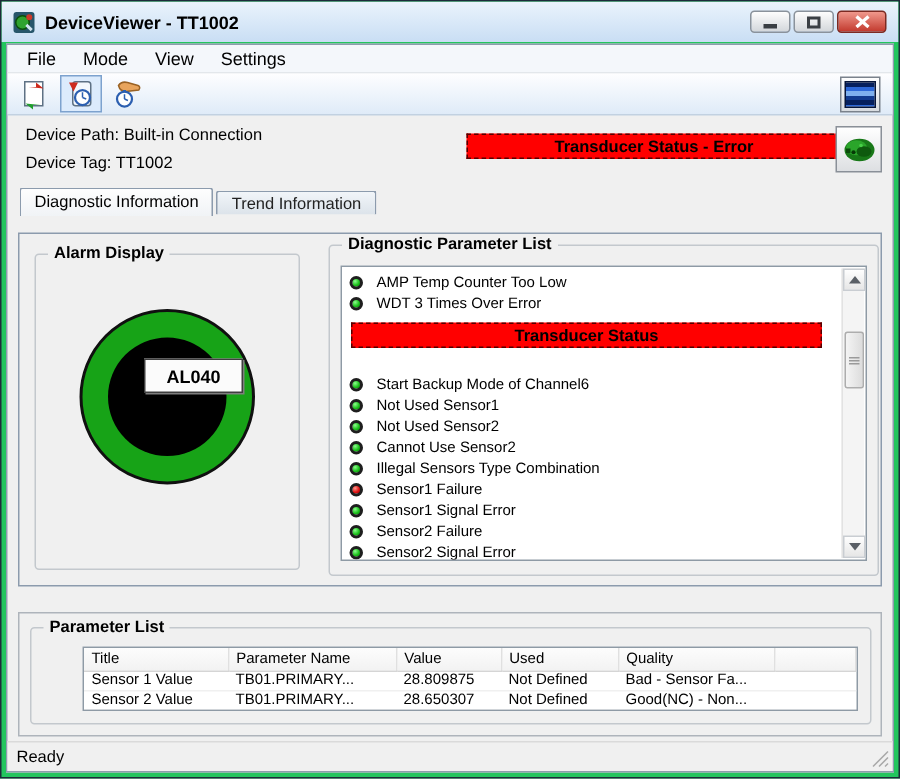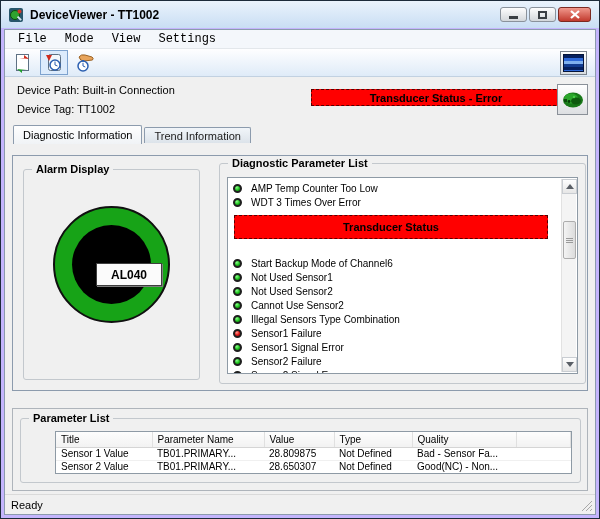--- a/index.html
+++ b/index.html
@@ -1,20 +1,20 @@
 <!DOCTYPE html>
 <html><head>
 <meta charset="utf-8">
 <style>
   * { box-sizing: border-box; margin: 0; padding: 0; }
   body { background: #ffffff; font-family: "Liberation Sans", sans-serif; }
 
   .window {
     position: relative; width: 600px; height: 519px;
-    background: #c4b5fd; border: 1px solid #1C2B3A;
+    background: #22c55e; border: 1px solid #1C2B3A;
     overflow: hidden;
   }
 
   
   .titlebar {
     height: 27px; display: flex; align-items: center;
     padding: 0 8px 0 7px;
     background: linear-gradient(#EAF3FC, #C9DEF4);
   }
   .app-icon { width: 16px; height: 16px; flex: none; }
@@ -31,21 +31,21 @@
 
   
   .app-frame {
     position: absolute; top: 28px; left: 3px; right: 3px; bottom: 3px;
     background: #F0F0F0; border: 1px solid #8C9BAD;
     display: flex; flex-direction: column;
   }
 
   .menubar {
     height: 19px; background: #F4F7FB; border-bottom: 1px solid #E3E7EB;
-    display: flex; align-items: center; padding-left: 4px; font-size: 12px; color: #000; font-family: Liberation Mono, monospace;
+    display: flex; align-items: center; padding-left: 4px; font-size: 12px; color: #000;
   }
   .menu-item { padding: 1px 9px; }
 
   .toolbar {
     height: 28px; flex: none;
     background: linear-gradient(#FEFEFF, #DFEBF8);
     border-bottom: 1px solid #C2D1E1;
     display: flex; align-items: center; padding: 1px 4px; gap: 3px;
   }
   .tool-btn {
@@ -104,41 +104,41 @@
   
   .ring {
     position: absolute; left: 29px; top: 36px; width: 117px; height: 117px;
     border-radius: 50%; background: #17A317; border: 2px solid #101010;
   }
   .ring-inner {
     position: absolute; left: 17px; top: 17px; width: 79px; height: 79px;
     border-radius: 50%; background: #000;
   }
   .alarm-tag {
-    position: absolute; left: 24px; top: 38px; width: 66px; height: 23px;
+    position: absolute; left: 24px; top: 14px; width: 66px; height: 23px;
     background: #FBFBFB; border: 1px solid #3E3E3E; box-shadow: 1px 1px 0 #7E7E7E;
     display: flex; align-items: center; justify-content: center;
     font-size: 12px; font-weight: bold; color: #000;
   }
 
   
   .listbox {
     position: absolute; left: 7px; top: 13px; right: 7px; bottom: 9px;
     background: #FFFFFF; border: 1px solid #8E9AA5; overflow: hidden;
     padding: 3px 28px 0 5px; position: absolute;
   }
   .list-item { display: flex; align-items: center; gap: 9px; height: 14px; }
   .list-label { font-size: 10px; color: #000; white-space: nowrap; }
   .led {
     flex: none; width: 9px; height: 9px; border-radius: 50%; border: 2px solid #1E1E1E;
   }
   .led-green { background: radial-gradient(circle at 35% 30%, #8DFD8D, #1DC21D 55%, #0B7E0B); }
   .led-red   { background: radial-gradient(circle at 35% 30%, #FF9B8F, #E21414 55%, #8C0606); }
   .list-banner {
-    height: 24px; margin: 6px 1px 17px 1px; background: #FF0000; border: 1px dashed #550000;
+    height: 17px; margin: 6px 1px 17px 1px; background: #FF0000; border: 1px dashed #550000;
     display: flex; align-items: center; justify-content: center;
     font-size: 11px; font-weight: bold; color: #000;
   }
 
   
   .scrollbar {
     position: absolute; top: 1px; right: 1px; bottom: 1px; width: 15px;
     background: #F4F4F4; border-left: 1px solid #E2E2E2;
   }
   .sb-btn {
@@ -364,21 +364,21 @@
                 <col style="width:70px">
               <col style="width:78px">
                 <col style="width:104px">
                 <col>
             </colgroup>
             <thead>
                 <tr id="param-head">
                   <th>Title</th>
                   <th>Parameter Name</th>
                   <th class="col-right">Value</th>
-                  <th>Type</th>
+                  <th>Used</th>
                   <th>Quality</th>
                   <th></th>
                 </tr>
               </thead>
             <tbody id="param-body">
                 <tr>
                   <td>Sensor 1 Value</td>
                   <td>TB01.PRIMARY...</td>
                   <td class="col-right">28.809875</td>
                   <td>Not Defined</td>

